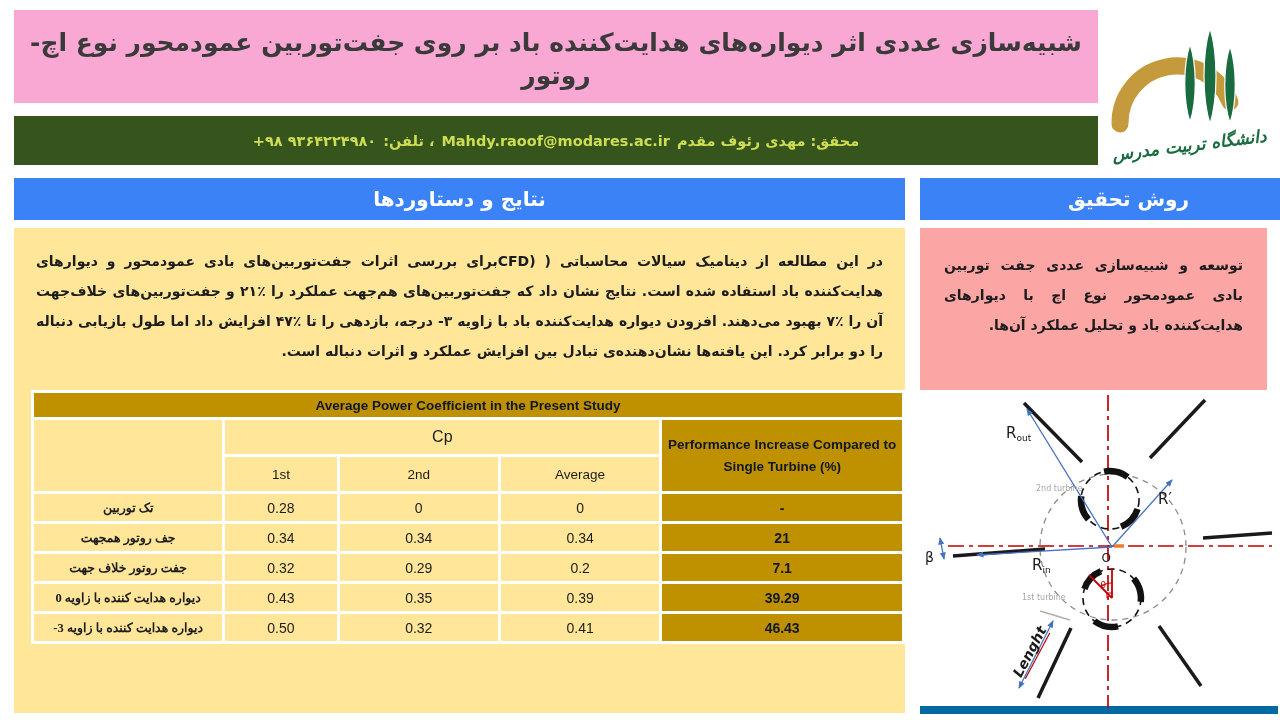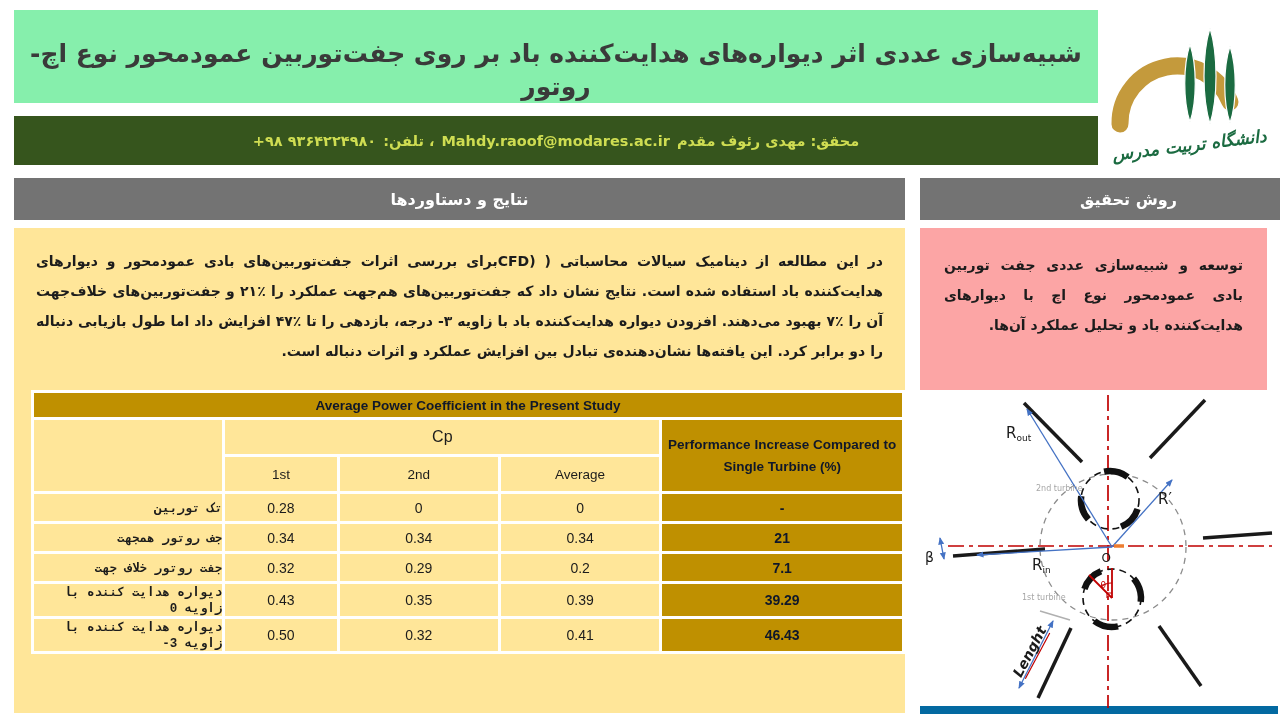--- a/index.html
+++ b/index.html
@@ -6,42 +6,41 @@
   html,body { width:1280px; height:720px; }
   body {
     position:relative; background:#ffffff; overflow:hidden;
     font-family:"DejaVu Sans", sans-serif;
   }
   .abs { position:absolute; }
 
   
   .title-box {
     left:14px; top:10px; width:1084px; height:93px;
-    background:#86efac; display:flex; justify-content:center;
+    background:#f9a8d4; display:flex; justify-content:center;
     padding-top:17px;
-    align-items:flex-end;
   }
   .title-box .t {
     direction:rtl; font-size:25px; font-weight:bold; color:#3a3a3a;
     text-align:center; line-height:1.3;
   }
   .researcher-bar {
     left:14px; top:116px; width:1084px; height:49px;
     background:#36551D; display:flex; align-items:center; justify-content:center;
     direction:rtl; gap:7px; font-size:14.5px; font-weight:bold; color:#CFDD52;
     white-space:nowrap;
   }
   .researcher-bar .ltr { direction:ltr; unicode-bidi:embed; }
   .logo-box { left:1102px; top:6px; width:176px; height:164px; }
 
   
   .gold-head {
-    background:#737373; color:#ffffff; font-weight:bold;
+    background:#3b82f6; color:#ffffff; font-weight:bold;
     display:flex; align-items:center; justify-content:center;
-    direction:rtl; font-size:16px;
+    direction:rtl; font-size:20px;
   }
   .head-left  { left:14px;  top:178px; width:891px; height:42px; }
   .head-right { left:920px; top:178px; width:417px; height:42px; }
 
   .yellow-left  { left:14px;  top:228px; width:891px; height:485px; background:#FFE699; }
   .yellow-right { left:920px; top:228px; width:347px; height:162px; background:#fca5a5; }
 
   .para {
     direction:rtl; text-align:justify; font-weight:bold; color:#1c1c1c;
   }
@@ -53,21 +52,21 @@
   table.cp { border-collapse:separate; border-spacing:3px; background:#ffffff; width:874px; table-layout:fixed; }
   table.cp td { text-align:center; vertical-align:middle; font-family:"Liberation Sans","DejaVu Sans",sans-serif; }
   .cell-y { background:#FFE699; color:#1c1c1c; }
   .cell-g { background:#BF9000; color:#0f172a; font-weight:bold; }
   .tbl-title td { height:24px; font-size:13.5px; }
   .row-cp td { height:34px; }
   .cp-lbl { font-size:16px; }
   .perf-hdr { font-size:13.5px; line-height:1.6; }
   .row-sub td { height:34px; font-size:13.5px; }
   .row-data td { height:27px; font-size:14px; }
-  .row-data .rlabel { direction:rtl; font-size:12.5px; font-weight:bold; font-family:Liberation Mono, monospace;text-align:right; }
+  .row-data .rlabel { direction:rtl; font-size:12.5px; font-weight:bold; font-family:Liberation Serif, serif; }
 
   
   .diagram-box {
     left:920px; top:392px; width:358px; height:322px; background:#ffffff;
     border-bottom:8px solid #0369a1;
   }
 </style>
 </head>
 <body>
 

